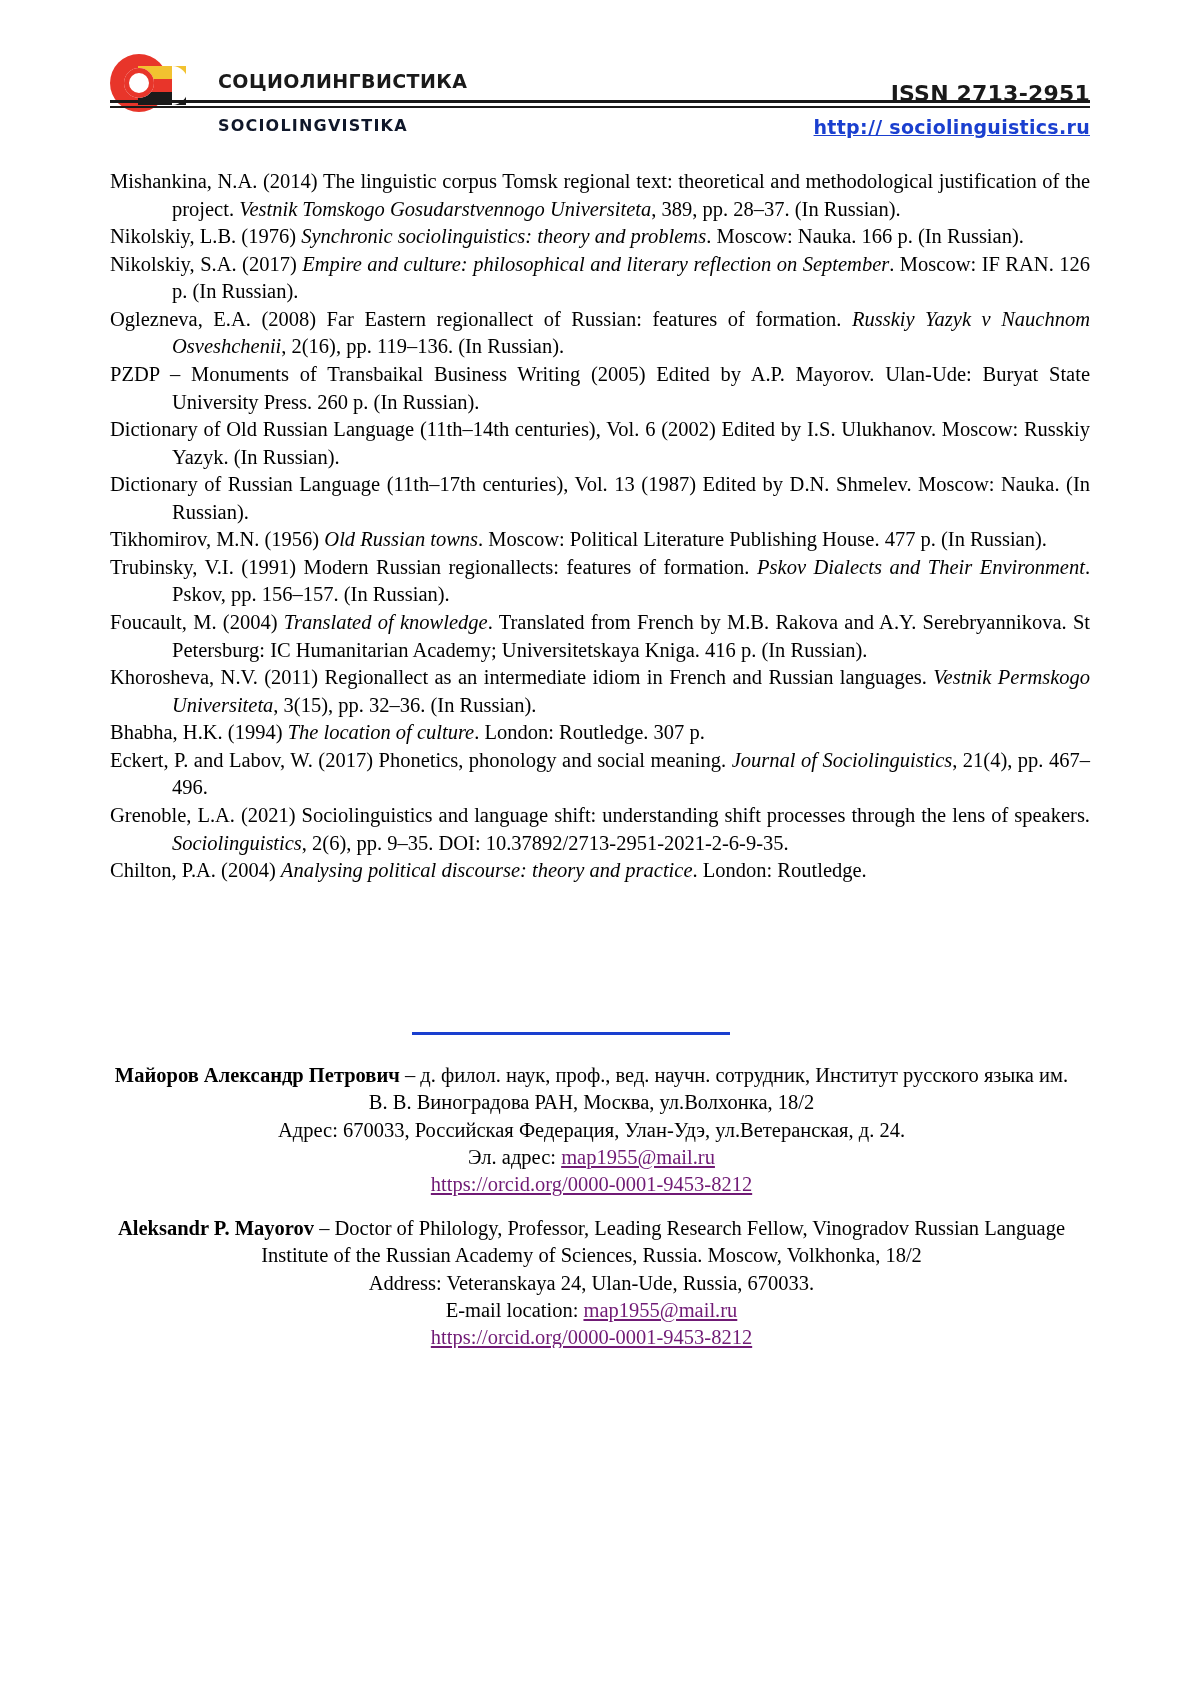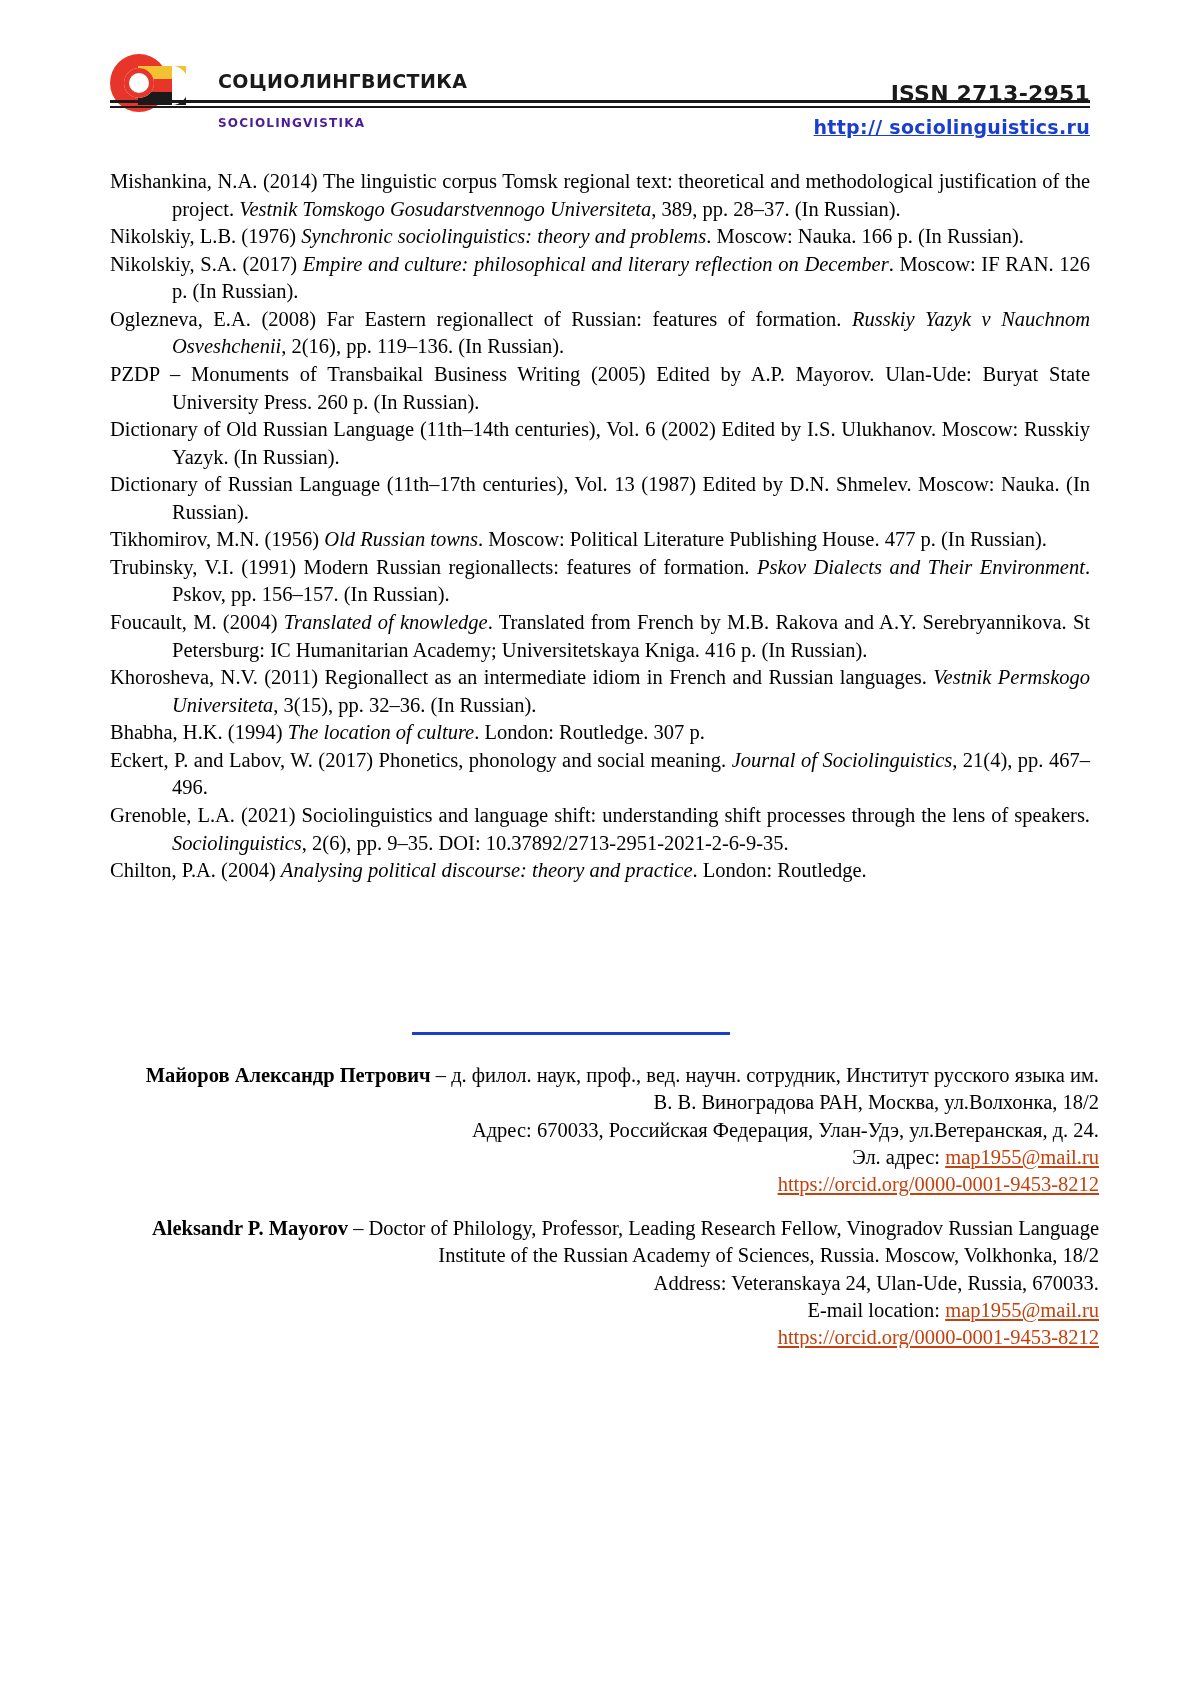--- a/index.html
+++ b/index.html
@@ -87,23 +87,23 @@
     font-size: 19px;
     letter-spacing: 0.4px;
     color: #1a1a1a;
   }
   .journal-en {
     position: absolute;
     left: 108px;
     top: 64px;
     font-family: "DejaVu Sans", sans-serif;
     font-weight: bold;
-    font-size: 12px;
+    font-size: 16px;
     letter-spacing: 1.2px;
-    color: #4c1d95;
+    color: #0f172a;
   }
   .issn {
     position: absolute;
     right: 0;
     top: 15px;
     font-family: "DejaVu Sans", sans-serif;
     font-weight: bold;
     font-size: 22px;
     color: #1a1a1a;
     letter-spacing: 0.2px;
@@ -159,31 +159,31 @@
     position: absolute;
     height: 3px;
     background: #1a3fcf;
   }
   .divider.one { left: 412px; top: 1032px; width: 318px; }
   .divider.two { left: 392px; top: 1360px; width: 318px; }
 
   
   .author-block {
     position: absolute;
-    left: 124px;
+    left: 104px;
     width: 975px;
     font-size: 20.5px;
     line-height: 1.33;
-    text-align: right;
+    text-align: center;
   }
   .author-ru { top: 1062px; }
   .author-en { top: 1215px; }
   .author-block .nm { font-weight: bold; }
   .author-block .link {
-    color: #c2410c;
+    color: #701a75;
     text-decoration: underline;
   }
   .author-block p { margin: 0; }
 
   
   .pageno {
     position: absolute;
     left: 0;
     top: 1425px;
     width: 1200px;
@@ -210,21 +210,21 @@
     <div class="journal-en">SOCIOLINGVISTIKA</div>
     <div class="issn">ISSN 2713-2951</div>
     <div class="site">http:// sociolinguistics.ru</div>
   </div>
   <div class="rule-top"></div>
   <div class="rule-bottom"></div>
 
   <div class="refs" id="refs-container">
       <p class="ref">Mishankina, N.A. (2014) The linguistic corpus Tomsk regional text: theoretical and methodological justification of the project. <i>Vestnik Tomskogo Gosudarstvennogo Universiteta</i>, 389, pp. 28–37. (In Russian).</p>
       <p class="ref">Nikolskiy, L.B. (1976) <i>Synchronic sociolinguistics: theory and problems</i>. Moscow: Nauka. 166 p. (In Russian).</p>
-      <p class="ref">Nikolskiy, S.A. (2017) <i>Empire and culture: philosophical and literary reflection on December</i>. Moscow: IF RAN. 126 p. (In Russian).</p>
+      <p class="ref">Nikolskiy, S.A. (2017) <i>Empire and culture: philosophical and literary reflection on September</i>. Moscow: IF RAN. 126 p. (In Russian).</p>
       <p class="ref">Oglezneva, E.A. (2008) Far Eastern regionallect of Russian: features of formation. <i>Russkiy Yazyk v Nauchnom Osveshchenii</i>, 2(16), pp. 119–136. (In Russian).</p>
       <p class="ref">PZDP – Monuments of Transbaikal Business Writing (2005) Edited by A.P. Mayorov. Ulan-Ude: Buryat State University Press. 260 p. (In Russian).</p>
       <p class="ref">Dictionary of Old Russian Language (11th–14th centuries), Vol. 6 (2002) Edited by I.S. Ulukhanov. Moscow: Russkiy Yazyk. (In Russian).</p>
       <p class="ref">Dictionary of Russian Language (11th–17th centuries), Vol. 13 (1987) Edited by D.N. Shmelev. Moscow: Nauka. (In Russian).</p>
       <p class="ref">Tikhomirov, M.N. (1956) <i>Old Russian towns</i>. Moscow: Political Literature Publishing House. 477 p. (In Russian).</p>
       <p class="ref">Trubinsky, V.I. (1991) Modern Russian regionallects: features of formation. <i>Pskov Dialects and Their Environment</i>. Pskov, pp. 156–157. (In Russian).</p>
       <p class="ref">Foucault, M. (2004) <i>Translated of knowledge</i>. Translated from French by M.B. Rakova and A.Y. Serebryannikova. St Petersburg: IC Humanitarian Academy; Universitetskaya Kniga. 416 p. (In Russian).</p>
       <p class="ref">Khorosheva, N.V. (2011) Regionallect as an intermediate idiom in French and Russian languages. <i>Vestnik Permskogo Universiteta</i>, 3(15), pp. 32–36. (In Russian).</p>
       <p class="ref">Bhabha, H.K. (1994) <i>The location of culture</i>. London: Routledge. 307 p.</p>
       <p class="ref">Eckert, P. and Labov, W. (2017) Phonetics, phonology and social meaning. <i>Journal of Sociolinguistics</i>, 21(4), pp. 467–496.</p>

